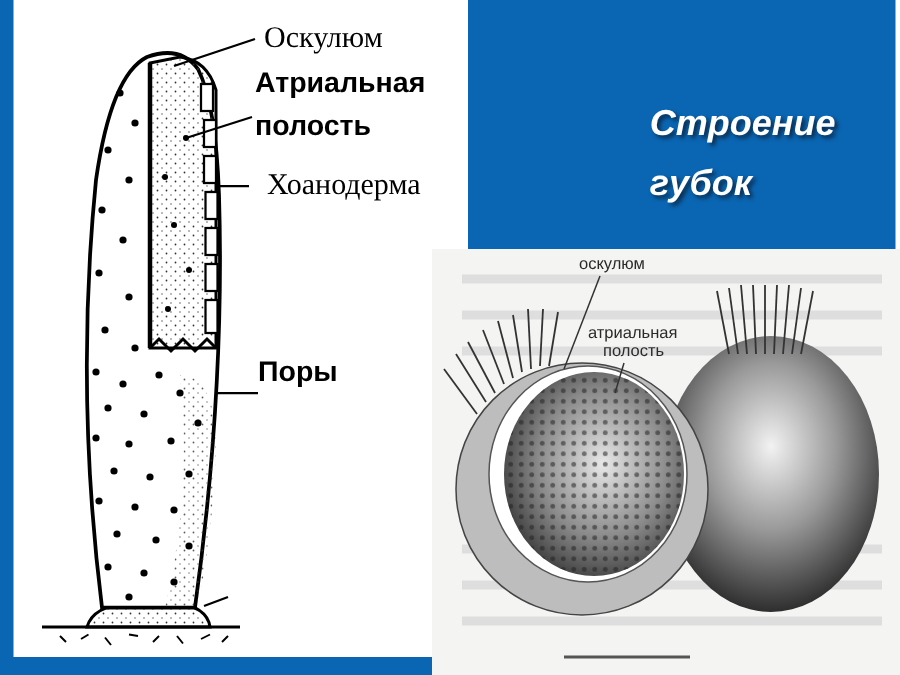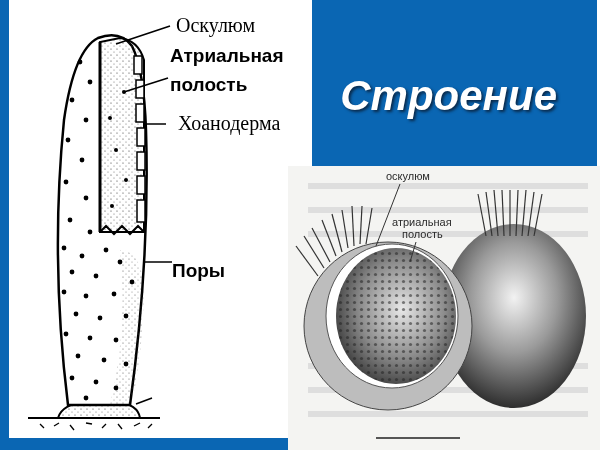--- a/index.html
+++ b/index.html
@@ -1,20 +1,20 @@
 <!DOCTYPE html>
 <html><head>
 <meta charset="utf-8">
 <style>
   html, body { margin:0; padding:0; }
   body { width:600px; height:450px; position:relative; overflow:hidden; background:#ffffff; font-family:"Liberation Sans", sans-serif; }
   .left-bar { position:absolute; left:0; top:0; width:9px; height:450px; background:#0a66b3; }
   .bottom-bar { position:absolute; left:0; top:438px; width:290px; height:12px; background:#0a66b3; }
   .title-panel { position:absolute; left:312px; top:0; width:285px; height:166px; background:#0a66b3; }
-  .title-text { position:absolute; right:40px; top:76px; color:#ffffff; font-weight:bold; font-style:italic; font-size:42px; line-height:40px; text-shadow:2px 2px 3px #0b2a4a; }
+  .title-text { position:absolute; right:40px; top:63px; color:#ffffff; font-weight:bold; font-style:italic; font-size:24px; line-height:40px; text-shadow:2px 2px 3px #0b2a4a; }
   .photo { position:absolute; left:288px; top:166px; width:312px; height:284px; background:#f4f4f2; }
   .diagram { position:absolute; left:20px; top:0; width:280px; height:440px; }
   .lbl { position:absolute; color:#000; white-space:nowrap; }
   .serif { font-family:"Liberation Serif", serif; font-size:20px; }
   .sans-b { font-family:"Liberation Sans", sans-serif; font-weight:bold; font-size:19px; }
   .photo-lbl { position:absolute; font-size:11px; color:#2a2a2a; text-align:center; line-height:12px; }
 </style>
 </head>
 <body>
 
@@ -106,21 +106,21 @@
       <line x1="104" y1="92" x2="148" y2="78"></line>
       <line x1="124" y1="124" x2="146" y2="124"></line>
       <line x1="124" y1="262" x2="152" y2="262"></line>
       <line x1="116" y1="404" x2="132" y2="398"></line>
     </g>
   </svg>
   <span class="lbl serif" style="left:156px; top:14px;">Оскулюм</span>
   <span class="lbl sans-b" style="left:150px; top:45px;">Атриальная</span>
   <span class="lbl sans-b" style="left:150px; top:74px;">полость</span>
   <span class="lbl serif" style="left:158px; top:112px;">Хоанодерма</span>
-  <span class="lbl sans-b" style="left:152px; top:260px;">Поры</span>
+  <span class="lbl sans-b" style="left:152px; top:238px;">Поры</span>
 </div>
 
 <div class="photo">
   <svg width="312" height="284" viewBox="0 0 312 284">
     <defs>
       <radialGradient id="sph1" cx="0.55" cy="0.45" r="0.6">
         <stop offset="0" stop-color="#e8e8e8"></stop>
           <stop offset="0.6" stop-color="#8a8a8a"></stop>
           <stop offset="1" stop-color="#3a3a3a"></stop>
       </radialGradient>
@@ -178,14 +178,15 @@
     <line x1="88" y1="272" x2="172" y2="272" stroke="#555" stroke-width="2"></line>
   </svg>
   <div class="photo-lbl" style="left:98px; top:4px;">оскулюм</div>
   <div class="photo-lbl" style="left:104px; top:50px;">атриальная</div>
   <div class="photo-lbl" style="left:114px; top:62px;">полость</div>
 </div>
 
 <div class="title-panel">
   <div class="title-text">
     <div>Строение</div>
+    <div>губок</div>
   </div>
 </div>
 
 </body></html>

